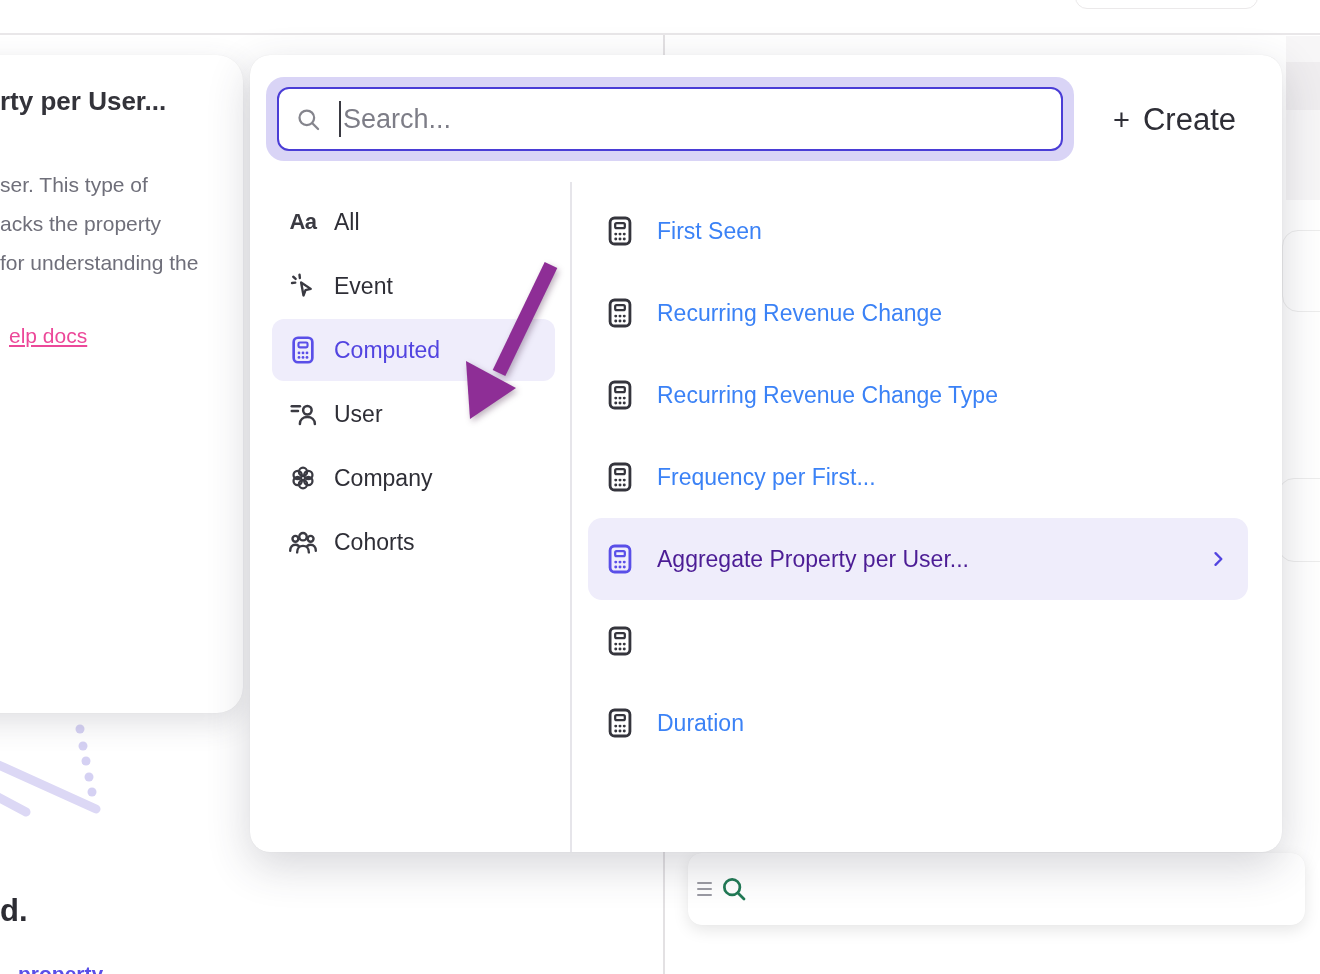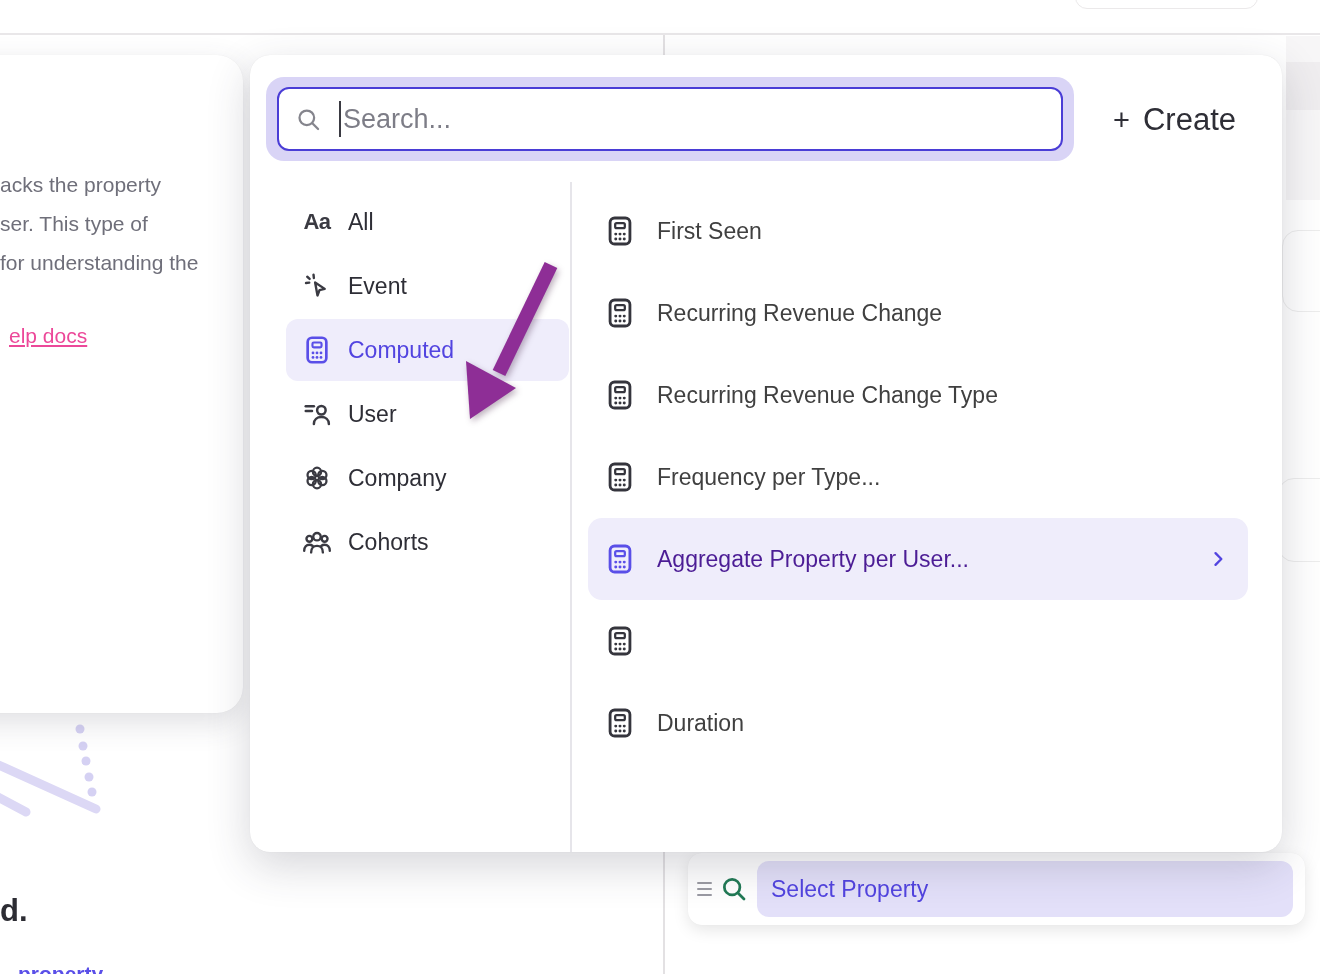--- a/index.html
+++ b/index.html
@@ -70,37 +70,37 @@
     font-family:inherit; font-size:27px; color:#33333a; padding:0 10px 0 2px;
   }
   .search-box input::placeholder { color:#7d7d87; }
   .create-btn {
     position:absolute; left:863px; top:44px; height:42px;
     display:flex; align-items:center; gap:13px; cursor:pointer;
   }
   .create-btn .plus { font-size:29px; font-weight:400; color:#2e2e36; line-height:1; }
   .create-btn .lbl  { font-size:31px; font-weight:500; color:#2e2e36; }
 
-  .cat-col { position:absolute; left:36px; top:136px; width:283px; }
+  .cat-col { position:absolute; left:22px; top:136px; width:283px; }
   .cat-row {
     height:62px; margin-bottom:2px; display:flex; align-items:center;
     padding-left:14px; border-radius:12px; font-size:23px; color:#2e2e36; cursor:pointer;
   }
   .cat-row .ic { width:34px; height:34px; margin-right:14px; display:flex;
                  align-items:center; justify-content:center; color:#3a3a42; flex:0 0 auto; }
   .cat-row.selected { background:#efedfb; color:#5244e0; font-weight:500; }
   .cat-row.selected .ic { color:#5a4fe8; }
   .aa-glyph { font-size:22px; font-weight:600; letter-spacing:-0.5px; color:inherit; }
 
   .col-divider { position:absolute; left:320px; top:127px; bottom:0; width:1.5px; background:#e6e5ea; }
 
   .prop-col { position:absolute; left:338px; top:135px; width:660px; }
   .prop-row {
     height:82px; display:flex; align-items:center; padding-left:15px; padding-right:20px;
-    border-radius:14px; font-size:23px; color:#404040; cursor:pointer;
+    border-radius:14px; font-size:23px; color:#3b82f6; cursor:pointer;
   }
   .prop-row .ic { width:34px; height:34px; margin-right:20px; display:flex;
                   align-items:center; justify-content:center; color:#35353d; flex:0 0 auto; }
   .prop-row .lbl { flex:1; white-space:nowrap; }
   .prop-row.selected { background:#efedfb; color:#4c1d95; font-weight:500; }
   .prop-row.selected .ic { color:#5a4fe8; }
 
   .annotation-arrow { position:absolute; left:0; top:0; z-index:60; pointer-events:none; }
 </style>
 </head>
@@ -123,39 +123,39 @@
     <circle cx="83" cy="746" r="4.5" fill="#d5d1f3"></circle>
     <circle cx="86" cy="761" r="4.5" fill="#d5d1f3"></circle>
     <circle cx="89" cy="777" r="4.5" fill="#d5d1f3"></circle>
     <circle cx="92" cy="792" r="4.5" fill="#d5d1f3"></circle>
   </svg>
 
   <div class="bg-heading">d.</div>
   <div class="bg-bottom-frag">property</div>
 
   <div class="tooltip-card">
+    <div class="tt-title">rty per User...</div>
     <div class="tt-body">
+      <div>ser. This type of</div>
       <div>acks the property</div>
-      <div>ser. This type of</div>
       <div>for understanding the</div>
     </div>
     <a class="tt-link">elp docs</a>
   </div>
 
   <div class="select-card">
     <div class="menu-lines">
         <span></span>
         <span></span>
         <span></span>
       </div>
     <svg class="mag" width="30" height="30" viewBox="0 0 24 24" fill="none" stroke="#217a55" stroke-width="2.2" stroke-linecap="round">
       <circle cx="10.5" cy="10.5" r="6.2"></circle>
         <line x1="15.2" y1="15.2" x2="20" y2="20"></line>
     </svg>
-    <div class="select-pill">Select Property</div>
   </div>
 
   <div class="modal">
 
     <div class="search-glow">
       <div class="search-box">
         <svg width="27" height="27" viewBox="0 0 24 24" fill="none" stroke="#85858d" stroke-width="2" stroke-linecap="round">
           <circle cx="10.5" cy="10.5" r="6.5"></circle>
             <line x1="15.4" y1="15.4" x2="20.5" y2="20.5"></line>
         </svg>
@@ -305,21 +305,21 @@
             <rect x="5" y="2.8" width="14" height="18.4" rx="3.2" stroke-width="2"></rect>
             <rect x="8.6" y="6.4" width="6.8" height="3.6" rx="1" stroke-width="1.6"></rect>
             <circle cx="9" cy="14.2" r="1.05" fill="currentColor" stroke="none"></circle>
               <circle cx="12" cy="14.2" r="1.05" fill="currentColor" stroke="none"></circle>
               <circle cx="15" cy="14.2" r="1.05" fill="currentColor" stroke="none"></circle>
             <circle cx="9" cy="17.6" r="1.05" fill="currentColor" stroke="none"></circle>
               <circle cx="12" cy="17.6" r="1.05" fill="currentColor" stroke="none"></circle>
               <circle cx="15" cy="17.6" r="1.05" fill="currentColor" stroke="none"></circle>
           </svg>
         </span>
-        <span class="lbl">Frequency per Type...</span>
+        <span class="lbl">Frequency per First...</span>
       </div>
 
       <div class="prop-row selected">
         <span class="ic">
           <svg width="34" height="34" viewBox="0 0 24 24" fill="none" stroke="currentColor">
             <rect x="5" y="2.8" width="14" height="18.4" rx="3.2" stroke-width="2"></rect>
             <rect x="8.6" y="6.4" width="6.8" height="3.6" rx="1" stroke-width="1.6"></rect>
             <circle cx="9" cy="14.2" r="1.05" fill="currentColor" stroke="none"></circle>
               <circle cx="12" cy="14.2" r="1.05" fill="currentColor" stroke="none"></circle>
               <circle cx="15" cy="14.2" r="1.05" fill="currentColor" stroke="none"></circle>

